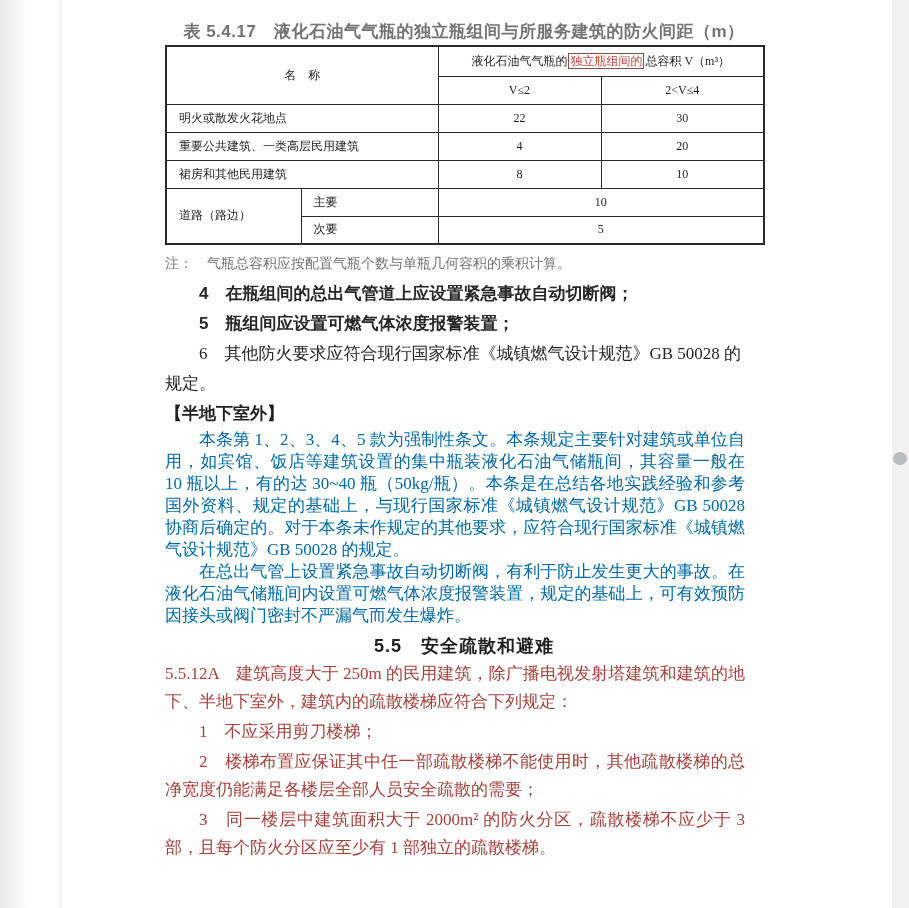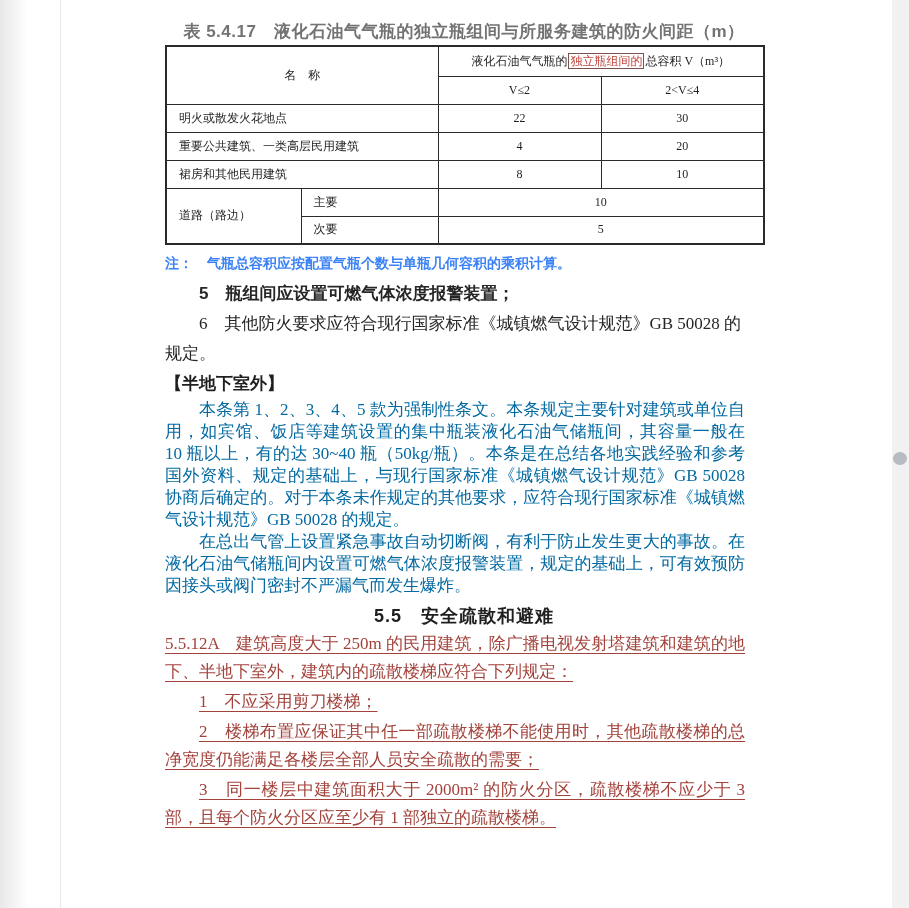--- a/index.html
+++ b/index.html
@@ -47,39 +47,39 @@
   td.cell-center { text-align: center; }
   td.cell-num { text-align: center; font-size: 16px; font-family: "Liberation Serif", serif; }
   tr.h1 { height: 30px; }
   tr.h2 { height: 28px; }
   .hl-box {
     color: #c0453c; border: 1px solid #7a544c; padding: 0 1px; margin: 0 1px;
   }
   .cap-head { font-size: 16.5px; }
 
   .note {
-    margin-top: 8px; font-size: 14px; line-height: 20px; color: #3b82f6;
-    font-family: "Liberation Sans", "DejaVu Sans", sans-serif; font-weight: bold;
+    margin-top: 8px; font-size: 14px; line-height: 20px; color: #737373;
+    font-family: "Liberation Sans", "DejaVu Sans", sans-serif; font-weight: normal;
   }
   .clause { font-size: 17px; line-height: 30px; text-indent: 2em; width: 580px; }
   .clause.serif { font-family: "Liberation Serif", "DejaVu Serif", serif; font-weight: normal; }
   .clauses-block { margin-top: 6px; }
   .exp-label { font-size: 17px; line-height: 30px; color: #1f1f1f; }
   .para {
     font-size: 17px; line-height: 22px; text-indent: 2em; text-align: justify;
     width: 580px; color: #0369a1;
   }
   .section-heading {
     text-align: center; font-size: 18px; line-height: 24px; color: #1f1f1f;
     margin-top: 7px; letter-spacing: 1px;
   }
   .red { color: #a2423b; }
   .red-para {
     font-size: 17px; line-height: 28px; text-align: justify; width: 580px;
-    text-decoration: underline; text-underline-offset: 4px;
+    text-underline-offset: 4px;
     text-decoration-thickness: 1px; margin-top: 2px;
   }
   .red-para.indent { text-indent: 2em; }
 </style>
 </head>
 <body>
 
 <div class="edge-gradient"></div>
 <div class="edge-line"></div>
 
@@ -126,20 +126,21 @@
     <tr class="h2">
       <td class="cell-label">次要</td>
       <td class="cell-num" colspan="2">5</td>
     </tr>
   </tbody>
     </table>
 
   <div class="note">注：　气瓶总容积应按配置气瓶个数与单瓶几何容积的乘积计算。</div>
 
   <div class="clauses-block">
+    <div class="clause heiti">4　在瓶组间的总出气管道上应设置紧急事故自动切断阀；</div>
     <div class="clause serif" style="font-family:'Liberation Sans','DejaVu Sans',sans-serif;font-weight:bold;">5　瓶组间应设置可燃气体浓度报警装置；</div>
     <div class="clause serif">6　其他防火要求应符合现行国家标准《城镇燃气设计规范》GB 50028 的规定。</div>
   </div>
 
   <div class="exp-label heiti">【半地下室外】</div>
 
   <div class="para">本条第 1、2、3、4、5 款为强制性条文。本条规定主要针对建筑或单位自用，如宾馆、饭店等建筑设置的集中瓶装液化石油气储瓶间，其容量一般在 10 瓶以上，有的达 30~40 瓶（50kg/瓶）。本条是在总结各地实践经验和参考国外资料、规定的基础上，与现行国家标准《城镇燃气设计规范》GB 50028 协商后确定的。对于本条未作规定的其他要求，应符合现行国家标准《城镇燃气设计规范》GB 50028 的规定。</div>
   <div class="para">在总出气管上设置紧急事故自动切断阀，有利于防止发生更大的事故。在液化石油气储瓶间内设置可燃气体浓度报警装置，规定的基础上，可有效预防因接头或阀门密封不严漏气而发生爆炸。</div>
 
   <div class="section-heading heiti">5.5　安全疏散和避难</div>

